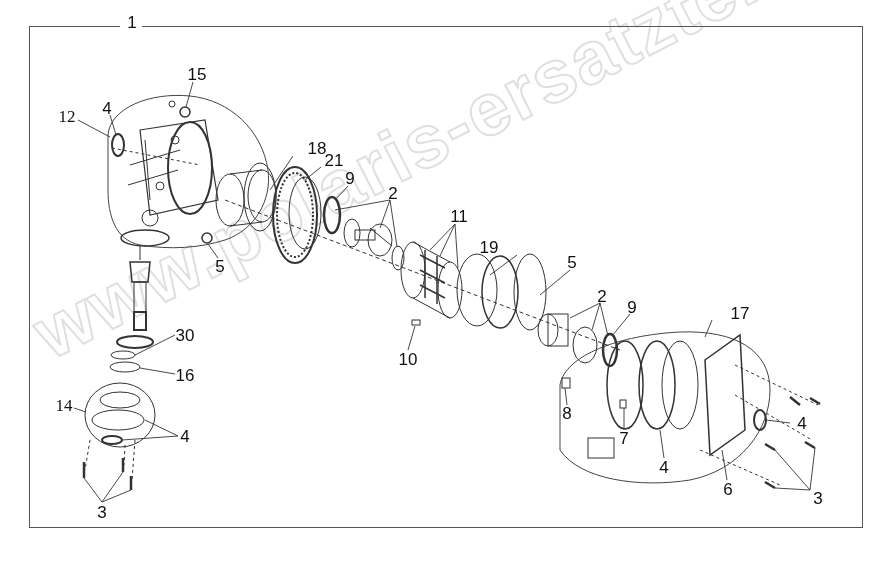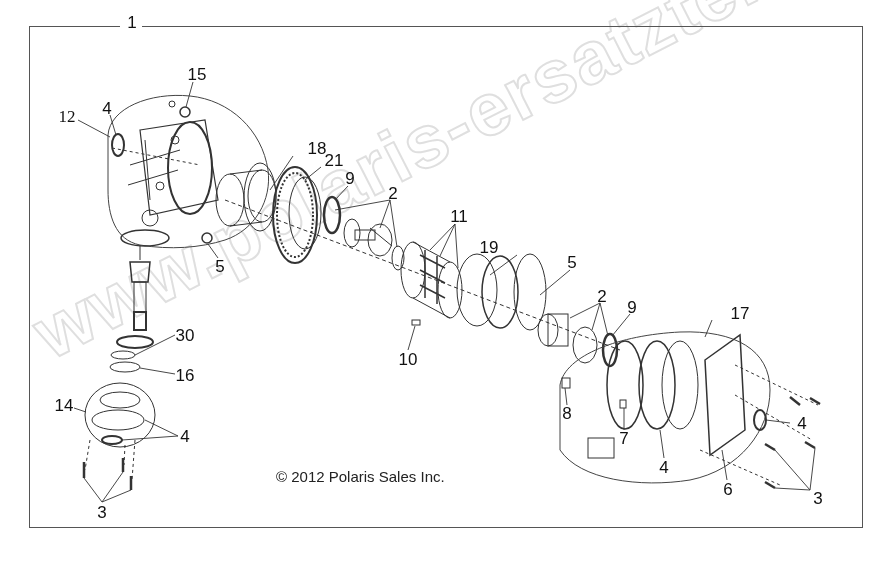--- a/index.html
+++ b/index.html
@@ -189,24 +189,23 @@
   <div class="callout" style="left:459px;top:216px;">11</div>
   <div class="callout" style="left:489px;top:247px;">19</div>
   <div class="callout" style="left:572px;top:262px;">5</div>
   <div class="callout" style="left:220px;top:266px;">5</div>
   <div class="callout" style="left:602px;top:296px;">2</div>
   <div class="callout" style="left:632px;top:307px;">9</div>
   <div class="callout" style="left:740px;top:313px;">17</div>
   <div class="callout" style="left:185px;top:335px;">30</div>
   <div class="callout" style="left:408px;top:359px;">10</div>
   <div class="callout" style="left:185px;top:375px;">16</div>
-  <div class="callout" style="left:64px;top:405px;">14</div>
+  <div class="callout" style="left:64px;top:405px;font-family:Liberation Serif, serif;">14</div>
   <div class="callout" style="left:567px;top:413px;">8</div>
   <div class="callout" style="left:802px;top:423px;">4</div>
   <div class="callout" style="left:185px;top:436px;">4</div>
   <div class="callout" style="left:624px;top:438px;">7</div>
   <div class="callout" style="left:664px;top:467px;">4</div>
   <div class="callout" style="left:728px;top:489px;">6</div>
   <div class="callout" style="left:102px;top:512px;">3</div>
   <div class="callout" style="left:818px;top:498px;">3</div>
 
-  <div class="copyright">© 2012 Polaris Sales Inc.</div>
 </div>
 
 </body></html>

